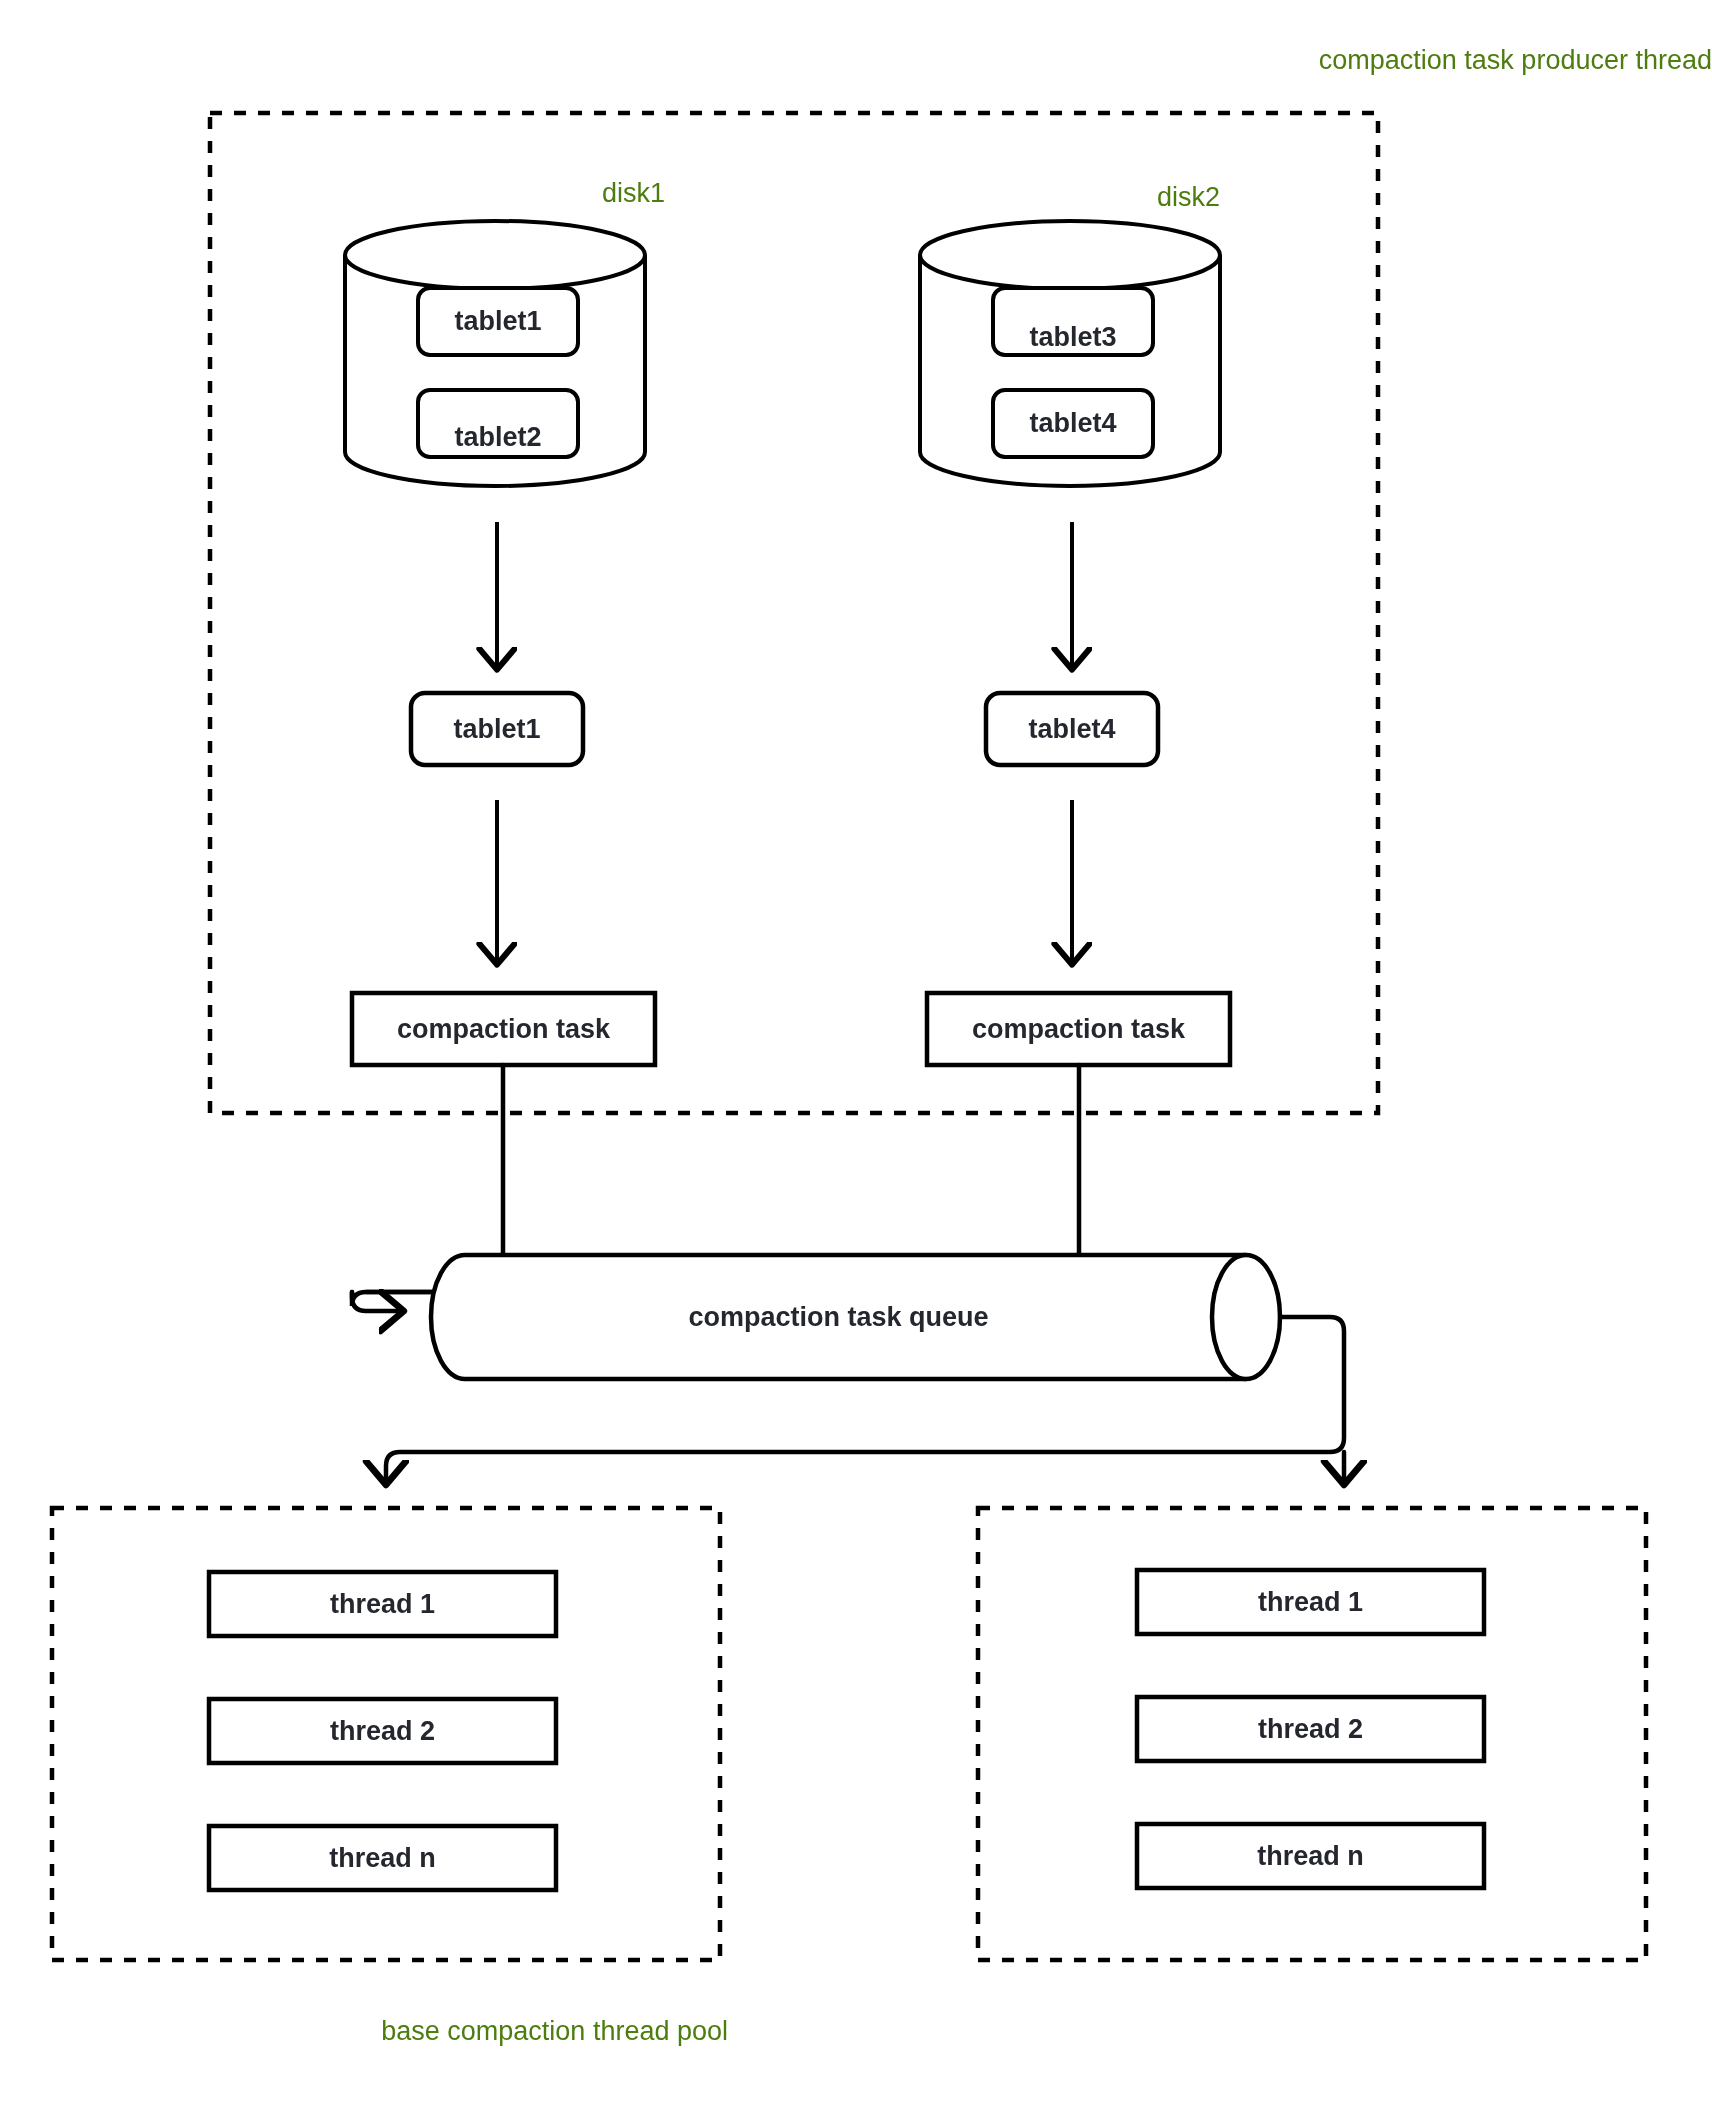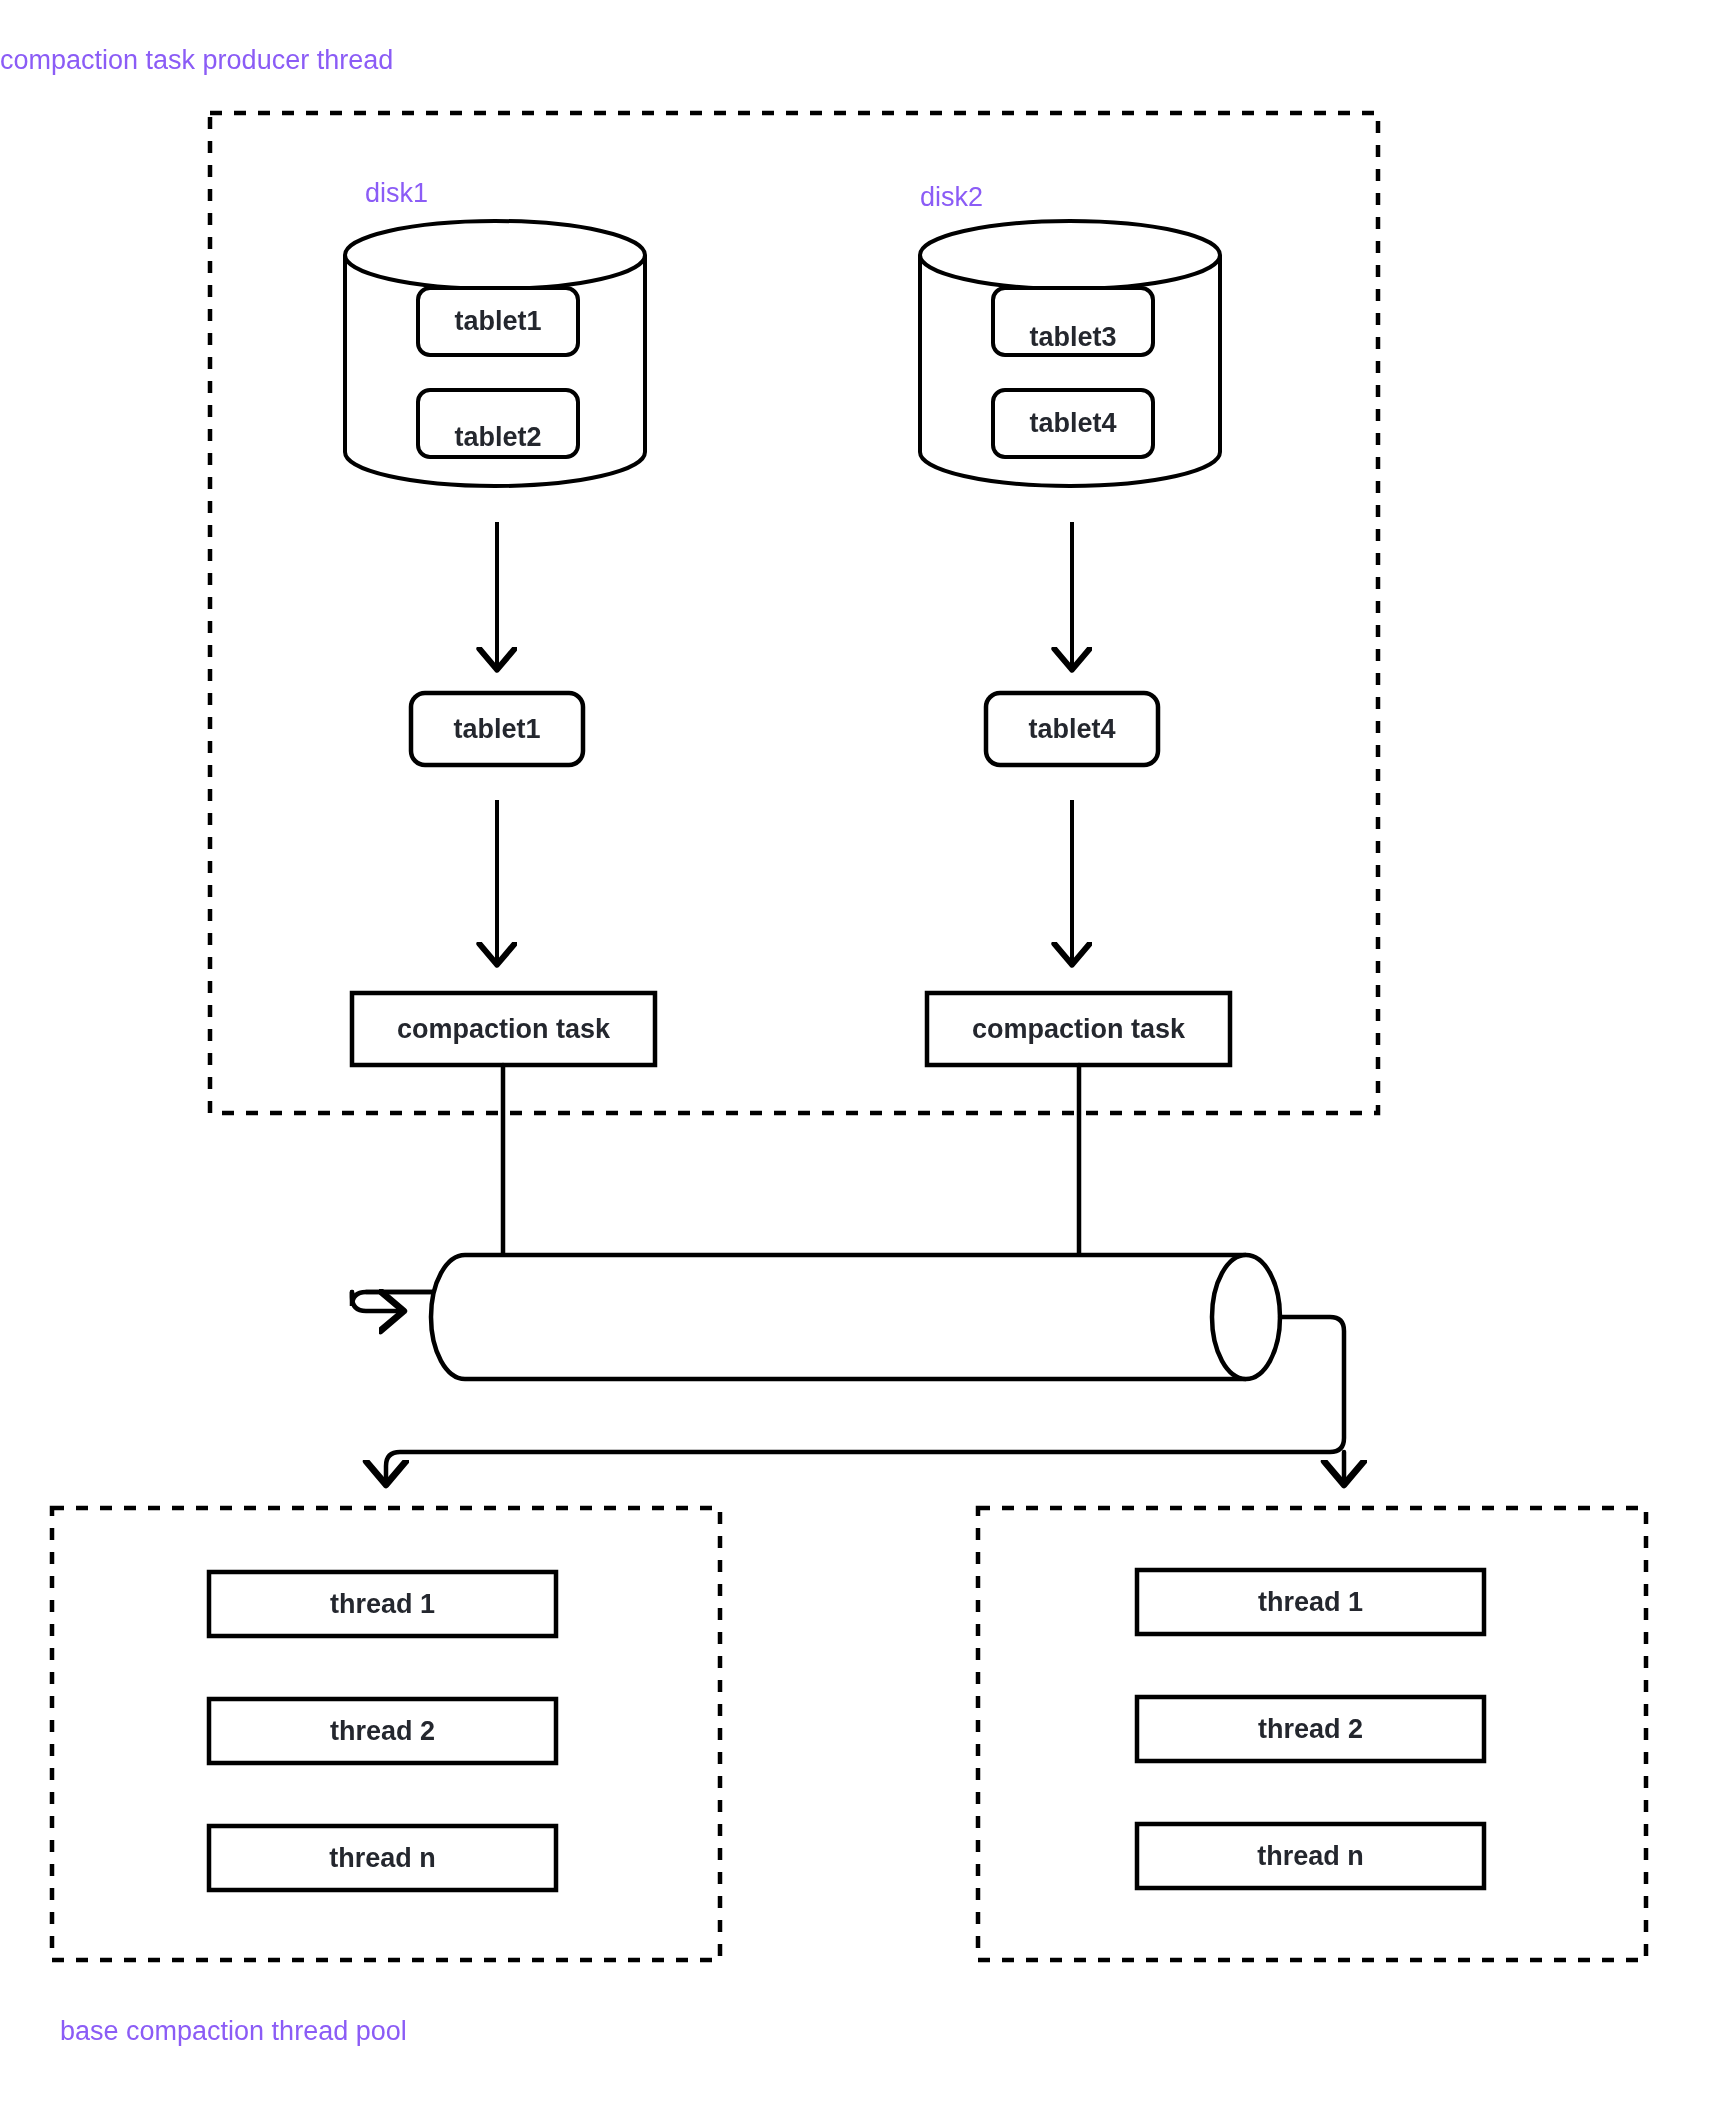--- a/index.html
+++ b/index.html
@@ -1,21 +1,21 @@
 <!DOCTYPE html>
 <html><head>
 <meta charset="utf-8">
 <style>
   html,body{margin:0;padding:0;background:#fff;}
   body{width:1712px;height:2118px;position:relative;overflow:hidden;
        font-family:"Liberation Sans","DejaVu Sans",sans-serif;color:#1d2026;}
   #stage{position:absolute;inset:0;width:1712px;height:2118px;}
   svg.layer{position:absolute;left:0;top:0;width:1712px;height:2118px;overflow:visible;}
-  .lbl{position:absolute;text-align:left;white-space:nowrap;
-       font-size:27px;line-height:1;color:#8b5cf6;}
+  .lbl{position:absolute;text-align:right;white-space:nowrap;
+       font-size:27px;line-height:1;color:#4d7c0f;}
   .boxtext{position:absolute;display:flex;align-items:center;justify-content:center;
            font-size:27px;color:#24272e;white-space:nowrap;text-align:center;font-weight:bold;}
 </style>
 </head>
 <body>
 
 <div id="stage">
 
   <svg class="layer" viewBox="0 0 1712 2118">
     <defs>
@@ -86,20 +86,21 @@
   <div class="boxtext" style="left:418px;top:404px;width:160px;height:67px;">tablet2</div>
   <div class="boxtext" style="left:993px;top:304px;width:160px;height:67px;">tablet3</div>
   <div class="boxtext" style="left:993px;top:390px;width:160px;height:67px;">tablet4</div>
 
   <div class="boxtext" style="left:411px;top:693px;width:172px;height:72px;">tablet1</div>
   <div class="boxtext" style="left:986px;top:693px;width:172px;height:72px;">tablet4</div>
 
   <div class="boxtext" style="left:352px;top:993px;width:303px;height:72px;">compaction task</div>
   <div class="boxtext" style="left:927px;top:993px;width:303px;height:72px;">compaction task</div>
 
+  <div class="boxtext" style="left:431px;top:1285px;width:815px;height:64px;">compaction task queue</div>
 
   <div class="boxtext" style="left:209px;top:1572px;width:347px;height:64px;">thread 1</div>
   <div class="boxtext" style="left:209px;top:1699px;width:347px;height:64px;">thread 2</div>
   <div class="boxtext" style="left:209px;top:1826px;width:347px;height:64px;">thread n</div>
 
   <div class="boxtext" style="left:1137px;top:1570px;width:347px;height:64px;">thread 1</div>
   <div class="boxtext" style="left:1137px;top:1697px;width:347px;height:64px;">thread 2</div>
   <div class="boxtext" style="left:1137px;top:1824px;width:347px;height:64px;">thread n</div>
 
   <div class="lbl" style="left:60px;top:2018px;width:668px;">base compaction thread pool</div>

